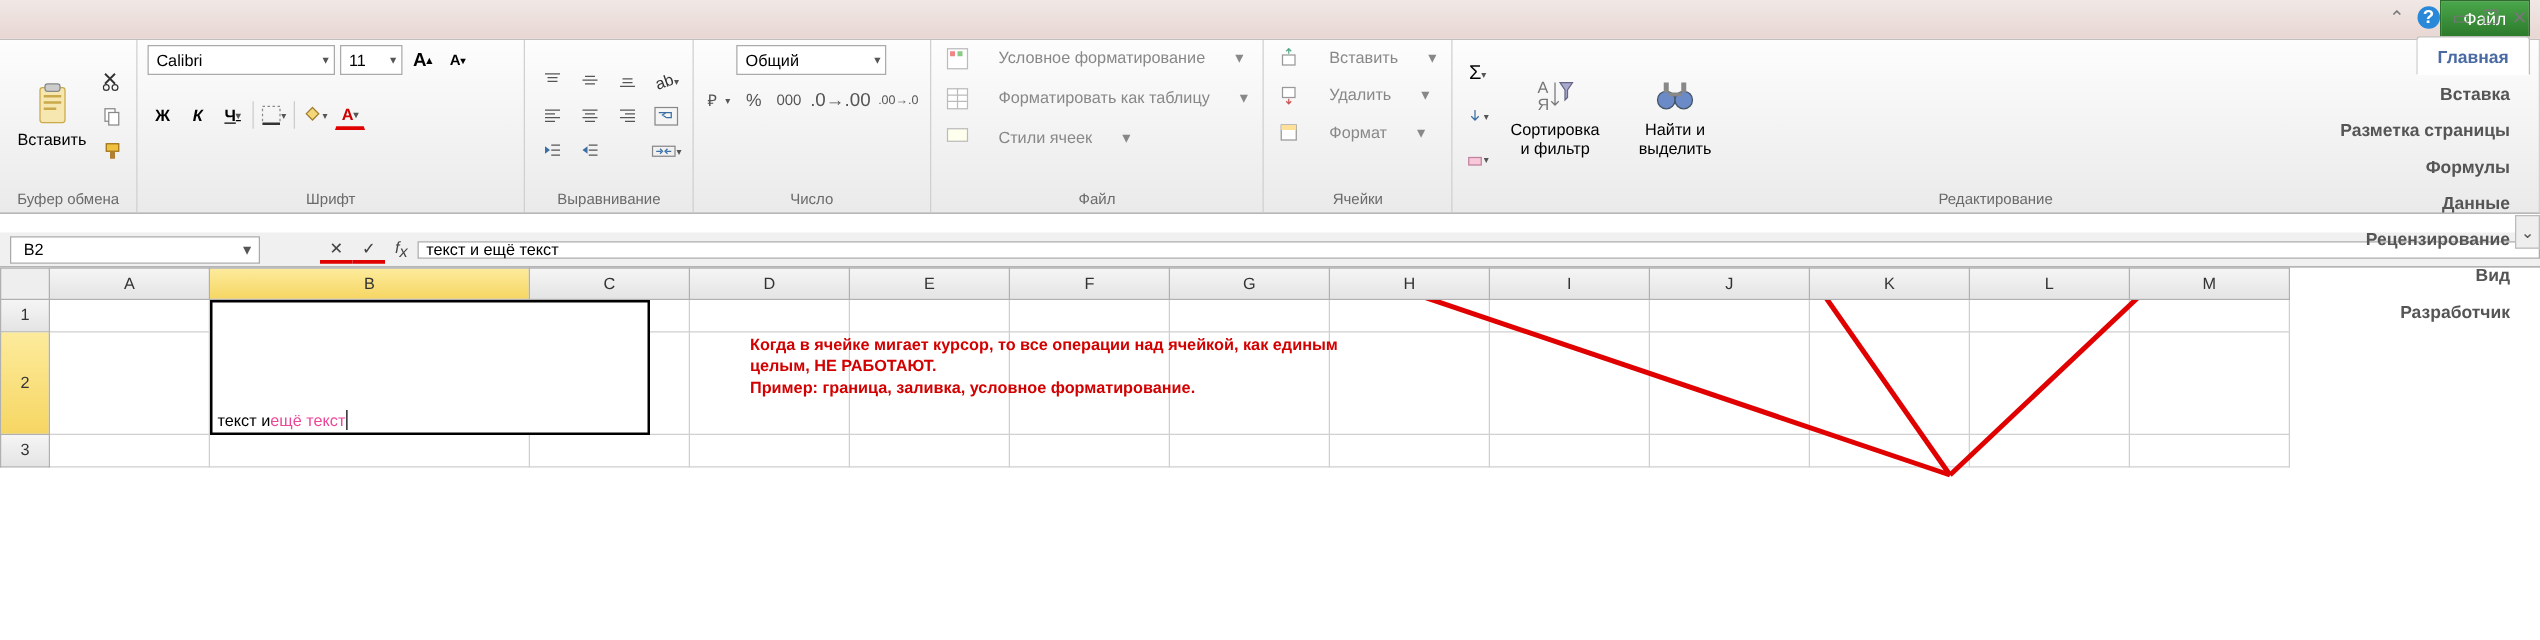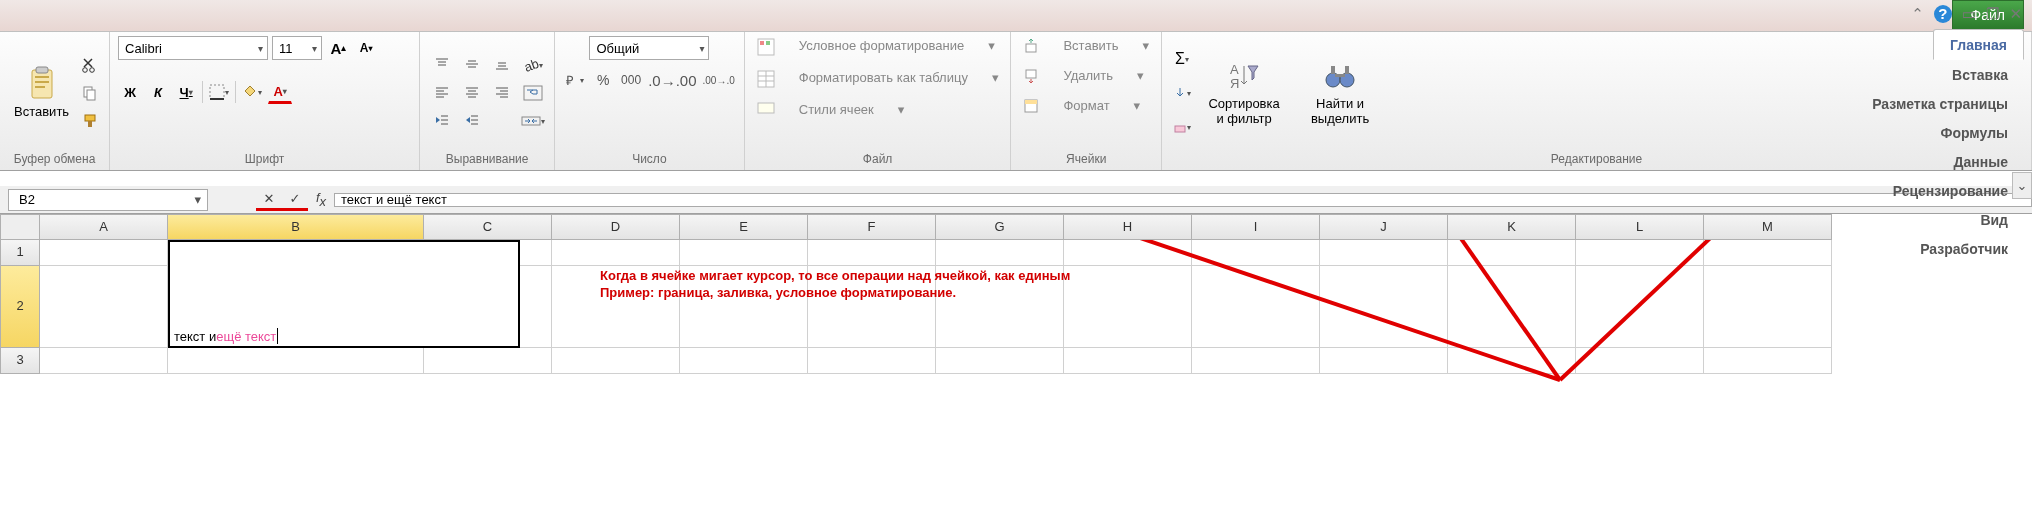--- a/index.html
+++ b/index.html
@@ -420,20 +420,21 @@
       </div>
 
     <div class="edit-cell" style="left:168px">
       <span>текст и </span>
         <span style="color:#ec4899">ещё текст</span>
         <span style="border-left:1px solid #000;height:16px;display:inline-block;margin-left:1px"></span>
     </div>
 
     <div class="anno">
       <div>Когда в ячейке мигает курсор, то все операции над ячейкой, как единым</div>
+      <div>целым, НЕ РАБОТАЮТ.</div>
       <div>Пример: граница, заливка, условное форматирование.</div>
     </div>
 
     <svg class="arrows" width="2032" height="400">
       <defs>
           <marker id="ah" markerWidth="12" markerHeight="12" refX="2" refY="6" orient="auto">
             <path d="M12 0 L0 6 L12 12 L8 6 Z" fill="#e00000"></path>
           </marker>
         </defs>
       <line x1="1560" y1="140" x2="880" y2="-90" stroke="#e00000" stroke-width="4" marker-end="url(#ah)"></line>

